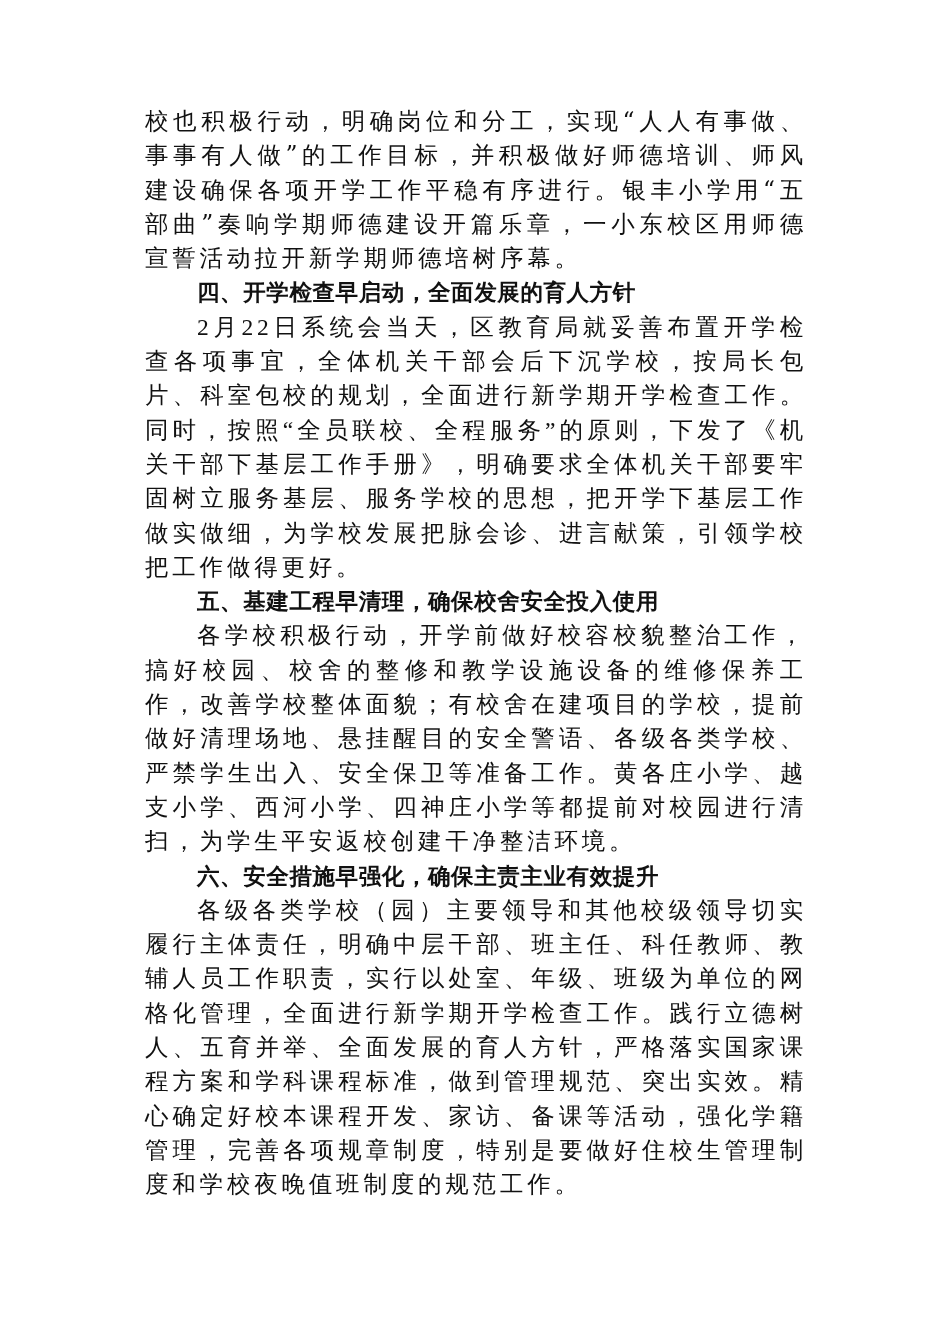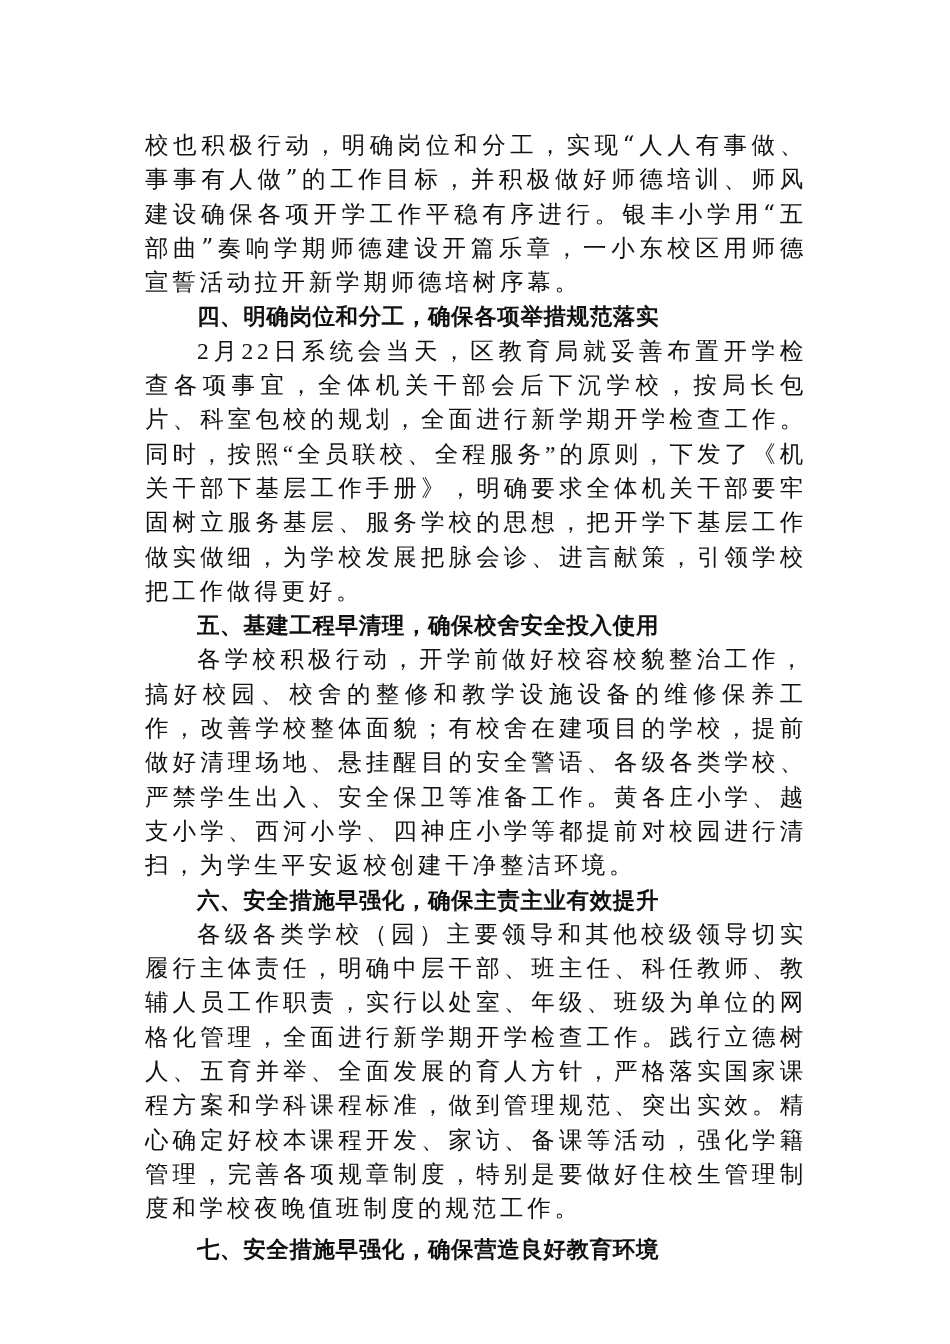--- a/index.html
+++ b/index.html
@@ -1,18 +1,18 @@
 <!DOCTYPE html>
 <html><head>
   <meta charset="utf-8">
   <style>
     html, body { margin: 0; padding: 0; background: #ffffff; }
     body { width: 950px; height: 1344px; position: relative; overflow: hidden; }
     .page {
-      position: absolute; left: 145px; top: 128px; width: 662px;
+      position: absolute; left: 145px; top: 104px; width: 662px;
       font-family: "DejaVu Serif", serif;
       color: #111111;
     }
     .para {
       font-size: 23.5px; line-height: 34.3px; letter-spacing: 3.8px;
       text-align: justify; text-justify: inter-character;
       margin: 0; word-break: break-all;
     }
     .indent { text-indent: 52px; font-family: Liberation Serif, serif; }
     .heading {
@@ -20,20 +20,19 @@
       font-weight: bold; font-size: 22.5px; line-height: 34.3px;
       letter-spacing: 0.6px; margin: 0; padding-left: 52px;
     }
     .heading.last { margin-top: 6px; }
   </style>
 </head>
 <body>
 
 <div class="page">
   <p class="para">校也积极行动，明确岗位和分工，实现“人人有事做、事事有人做”的工作目标，并积极做好师德培训、师风建设确保各项开学工作平稳有序进行。银丰小学用“五部曲”奏响学期师德建设开篇乐章，一小东校区用师德宣誓活动拉开新学期师德培树序幕。</p>
-  <h2 class="heading">四、明确岗位和分工，确保各项举措规范落实</h2>
+  <h2 class="heading">四、开学检查早启动，全面发展的育人方针</h2>
   <p class="para indent">2月22日系统会当天，区教育局就妥善布置开学检查各项事宜，全体机关干部会后下沉学校，按局长包片、科室包校的规划，全面进行新学期开学检查工作。同时，按照“全员联校、全程服务”的原则，下发了《机关干部下基层工作手册》，明确要求全体机关干部要牢固树立服务基层、服务学校的思想，把开学下基层工作做实做细，为学校发展把脉会诊、进言献策，引领学校把工作做得更好。</p>
   <h2 class="heading">五、基建工程早清理，确保校舍安全投入使用</h2>
   <p class="para indent">各学校积极行动，开学前做好校容校貌整治工作，搞好校园、校舍的整修和教学设施设备的维修保养工作，改善学校整体面貌；有校舍在建项目的学校，提前做好清理场地、悬挂醒目的安全警语、各级各类学校、严禁学生出入、安全保卫等准备工作。黄各庄小学、越支小学、西河小学、四神庄小学等都提前对校园进行清扫，为学生平安返校创建干净整洁环境。</p>
   <h2 class="heading">六、安全措施早强化，确保主责主业有效提升</h2>
   <p class="para indent">各级各类学校（园）主要领导和其他校级领导切实履行主体责任，明确中层干部、班主任、科任教师、教辅人员工作职责，实行以处室、年级、班级为单位的网格化管理，全面进行新学期开学检查工作。践行立德树人、五育并举、全面发展的育人方针，严格落实国家课程方案和学科课程标准，做到管理规范、突出实效。精心确定好校本课程开发、家访、备课等活动，强化学籍管理，完善各项规章制度，特别是要做好住校生管理制度和学校夜晚值班制度的规范工作。</p>
-  <h2 class="heading last">七、安全措施早强化，确保营造良好教育环境</h2>
 </div>
 
 </body></html>

